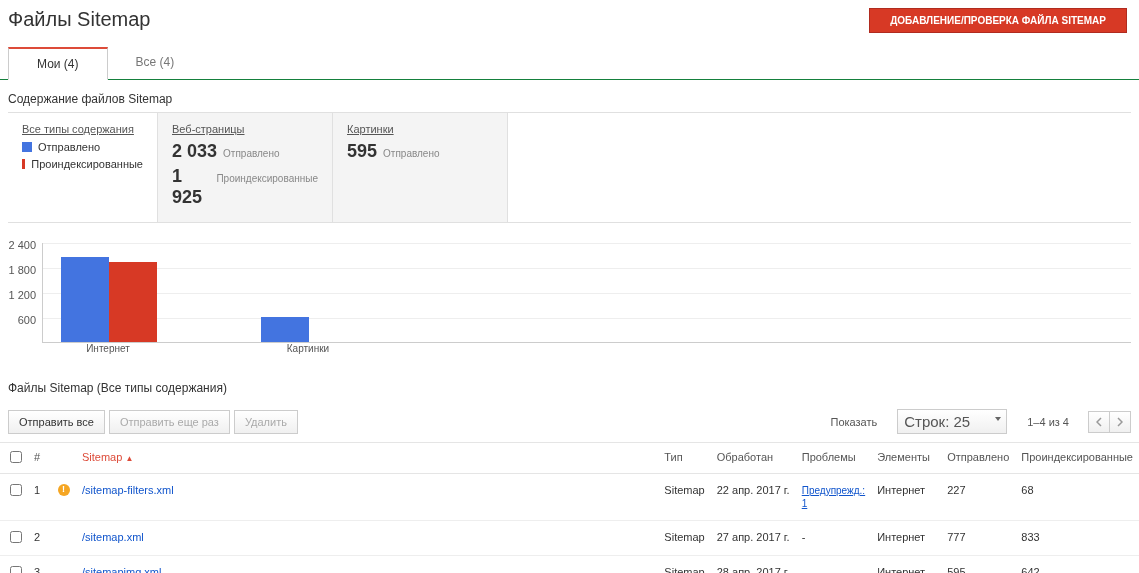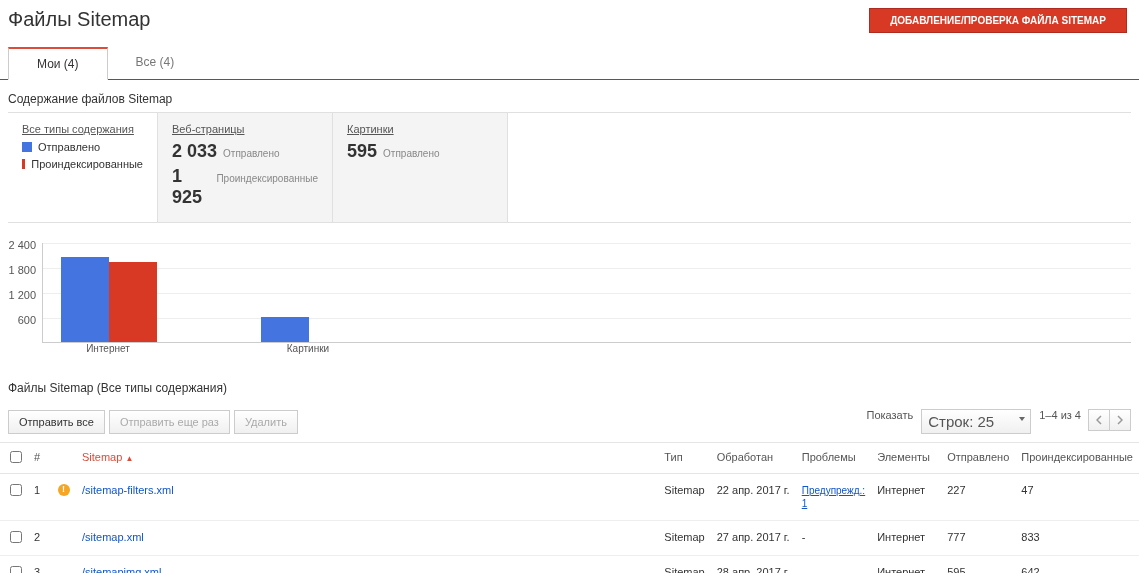--- a/index.html
+++ b/index.html
@@ -31,21 +31,21 @@
 .bars-group { position: absolute; bottom: 0; display: flex; align-items: flex-end; }
 .bar { width: 48px; }
 .bar-blue { background: #4374e0; }
 .bar-red { background: #d73925; }
 .x-labels { margin-left: 34px; display: flex; font-size: 10px; color: #555; }
 .x-label { text-align: center; position: absolute; }
 .table-header-row { display: flex; justify-content: space-between; align-items: center; padding: 8px 8px; }
 .btn-group { display: flex; gap: 4px; }
 .btn-gray { font-size: 11px; padding: 5px 10px; border: 1px solid #ccc; background: linear-gradient(#fff,#f0f0f0); cursor: pointer; color: #333; }
 .btn-gray.disabled { color: #aaa; cursor: default; }
-.pager { display: flex; align-items: flex-start; gap: 8px; font-size: 11px; color: #555; }
+.pager { display: flex; align-items: center; gap: 20px; font-size: 11px; color: #555; }
 .select-like { border: 1px solid #ccc; padding: 3px 36px 3px 6px; font-size: 15px; background: linear-gradient(#fff,#f0f0f0); position: relative; }
 .select-like::after { content: ""; position: absolute; right: 5px; top: 7px; border-left: 3px solid transparent; border-right: 3px solid transparent; border-top: 4px solid #666; }
 .pager-arrows { display: flex; }
 .pager-btn { width: 22px; height: 22px; border: 1px solid #ccc; background: linear-gradient(#fff,#f0f0f0); display: flex; align-items: center; justify-content: center; color: #999; cursor: pointer; margin-left: -1px; }
 table { width: 100%; border-collapse: collapse; }
 th { text-align: left; font-size: 11px; font-weight: normal; color: #555; padding: 8px 6px; border-top: 1px solid #e5e5e5; border-bottom: 1px solid #e5e5e5; vertical-align: top; }
 th.sort-active { color: #dd4b39; }
 td { font-size: 11px; padding: 10px 6px; border-bottom: 1px solid #eee; vertical-align: top; }
 td.link a { color: #15c; text-decoration: none; }
 .checkbox { width: 12px; height: 12px; }
@@ -185,21 +185,21 @@
       <tr>
         <td class="col-cb"><input type="checkbox" class="checkbox" style=""></td>
         <td class="col-idx">1</td>
         <td class="col-warn"><span class="warn-icon"></span></td>
         <td class="link"><a href="#">/sitemap-filters.xml</a></td>
         <td class="col-type">Sitemap</td>
         <td class="col-date">22 апр. 2017 г.</td>
         <td class="col-issues"><a href="#" class="warn-link">Предупрежд.: 1</a></td>
         <td class="col-elem">Интернет</td>
         <td class="col-sent">227</td>
-        <td class="col-idxed">47</td>
+        <td class="col-idxed">68</td>
       </tr>
       <tr>
         <td class="col-cb"><input type="checkbox" class="checkbox" style=""></td>
         <td class="col-idx">2</td>
         <td class="col-warn"></td>
         <td class="link"><a href="#">/sitemap.xml</a></td>
         <td class="col-type">Sitemap</td>
         <td class="col-date">27 апр. 2017 г.</td>
         <td class="col-issues">-</td>
         <td class="col-elem">Интернет</td>

